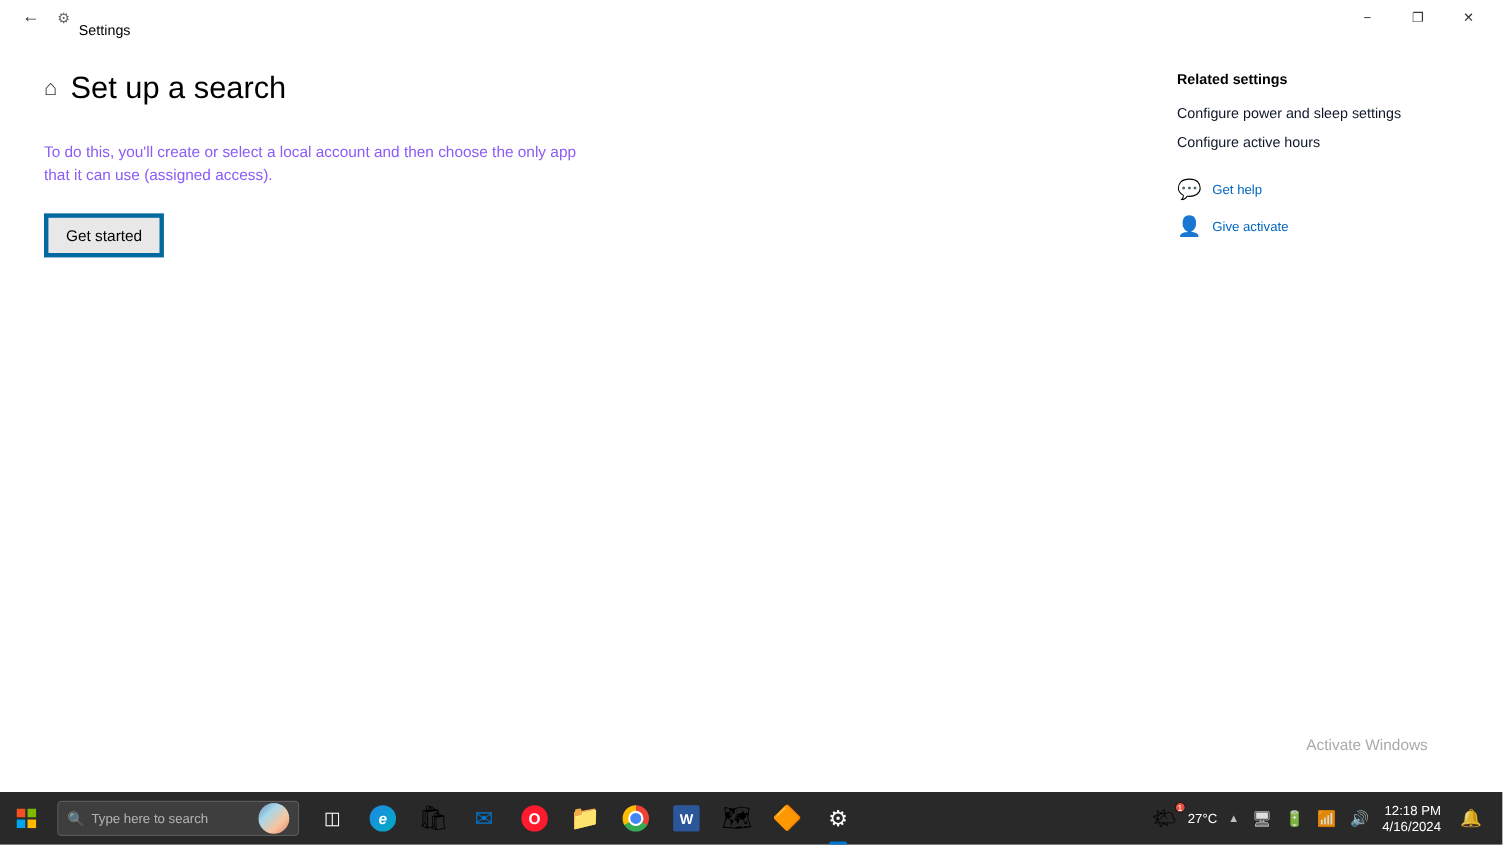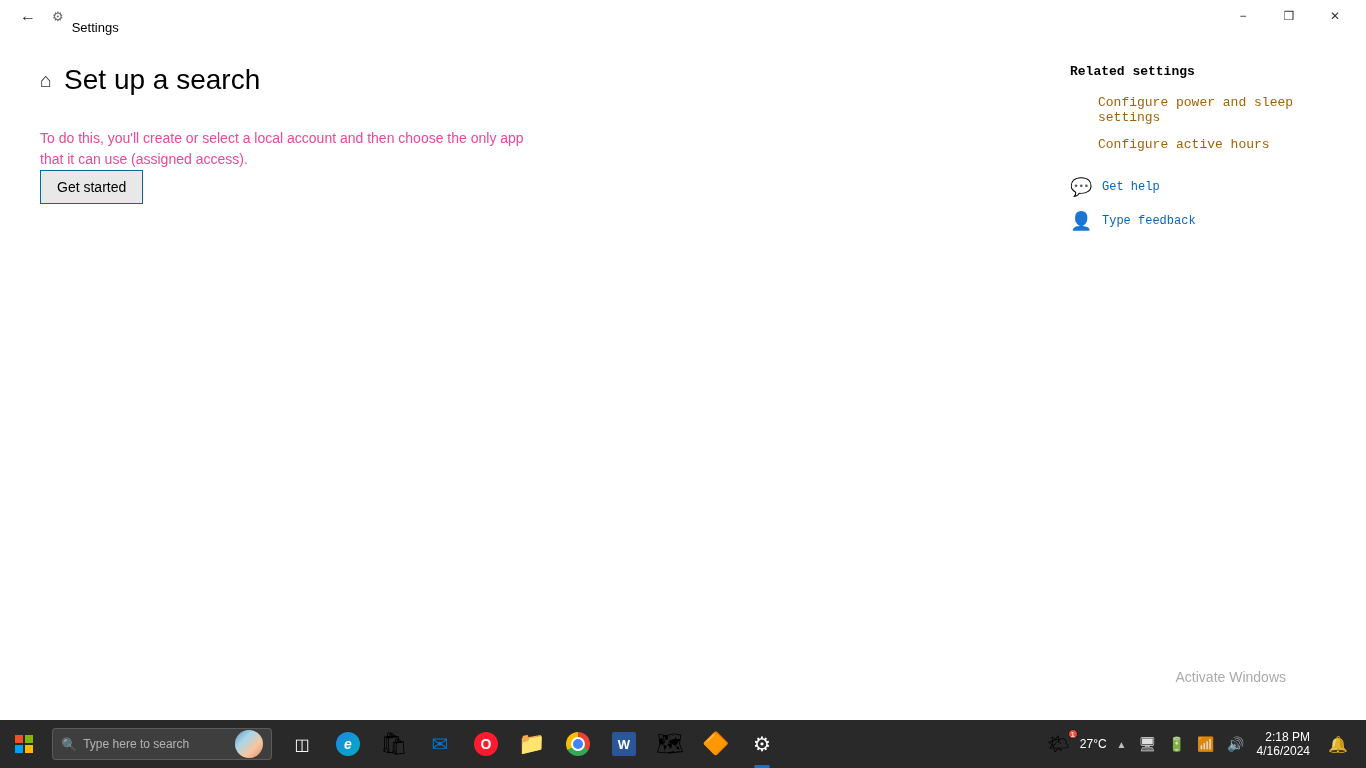--- a/index.html
+++ b/index.html
@@ -32,52 +32,52 @@
     }
 
     
     .page-header {
       display: flex; align-items: center; gap: 12px; margin-bottom: 32px;
     }
     .home-icon { font-size: 20px; color: #333; }
     .page-title { font-size: 28px; font-weight: 300; color: #000; }
 
     
-    .description { font-size: 14px; color: #ec4899; line-height: 1.5; max-width: 500px; }
+    .description { font-size: 14px; color: #8b5cf6; line-height: 1.5; max-width: 500px; margin-bottom: 24px; }
 
     
     .get-started-btn {
-      padding: 8px 16px; background: #e8e8e8; border: 1px solid #0369a1;
+      padding: 8px 16px; background: #e8e8e8; border: 4px solid #0369a1;
       cursor: pointer; font-size: 14px; color: #000; font-family: 'Segoe UI', sans-serif;
     }
 
     
     .right-panel {
-      width: 320px; padding: 32px 24px; flex-shrink: 0; font-family: Liberation Mono, monospace;
+      width: 320px; padding: 32px 24px; flex-shrink: 0;
     }
 
     .related-settings-title {
       font-size: 13px; font-weight: 600; color: #000; margin-bottom: 16px;
     }
 
     .related-link {
-      display: block; font-size: 13px; color: #a16207; text-decoration: none;
-      margin-bottom: 12px; cursor: pointer; margin-left: 28px;
+      display: block; font-size: 13px; color: #0f172a; text-decoration: none;
+      margin-bottom: 12px; cursor: pointer;
     }
 
     .help-section { margin-top: 24px; }
     .help-item {
       display: flex; align-items: center; gap: 10px; margin-bottom: 12px; cursor: pointer;
     }
     .help-item-icon { font-size: 18px; color: #333; width: 22px; text-align: center; }
     .help-item-text { font-size: 12px; color: #0067c0; text-decoration: none; }
 
     
     .activate-watermark {
-      position: absolute; bottom: 80px; right: 80px;
+      position: absolute; bottom: 80px; right: 68px;
       color: #aaa; font-size: 14px; line-height: 1.5;
       pointer-events: none;
     }
 
     
     .taskbar {
       height: 48px; background: #1a1a2e; display: flex; align-items: center;
       flex-shrink: 0; position: relative; z-index: 100;
       background: rgba(30, 30, 30, 0.95);
     }
@@ -188,21 +188,21 @@
     <a class="related-link">Configure power and sleep settings</a>
     <a class="related-link">Configure active hours</a>
 
     <div class="help-section">
       <div class="help-item">
         <span class="help-item-icon">💬</span>
         <a class="help-item-text">Get help</a>
       </div>
       <div class="help-item">
         <span class="help-item-icon">👤</span>
-        <a class="help-item-text">Type feedback</a>
+        <a class="help-item-text">Give activate</a>
       </div>
     </div>
   </div>
 
 </div>
 
 <div class="activate-watermark">
   <div>Activate Windows</div>
 </div>
 
@@ -292,21 +292,21 @@
 
     <div class="sys-tray-item">
       <span style="font-size:14px;color:rgba(255,255,255,0.85);">📶</span>
     </div>
 
     <div class="sys-tray-item">
       <span style="font-size:14px;color:rgba(255,255,255,0.85);">🔊</span>
     </div>
 
     <div class="clock-area">
-      <div class="clock-time">2:18 PM</div>
+      <div class="clock-time">12:18 PM</div>
       <div class="clock-date">4/16/2024</div>
     </div>
 
     <div class="taskbar-notification-btn">
       <span>🔔</span>
     </div>
   </div>
 </div>
 
 </body></html>

